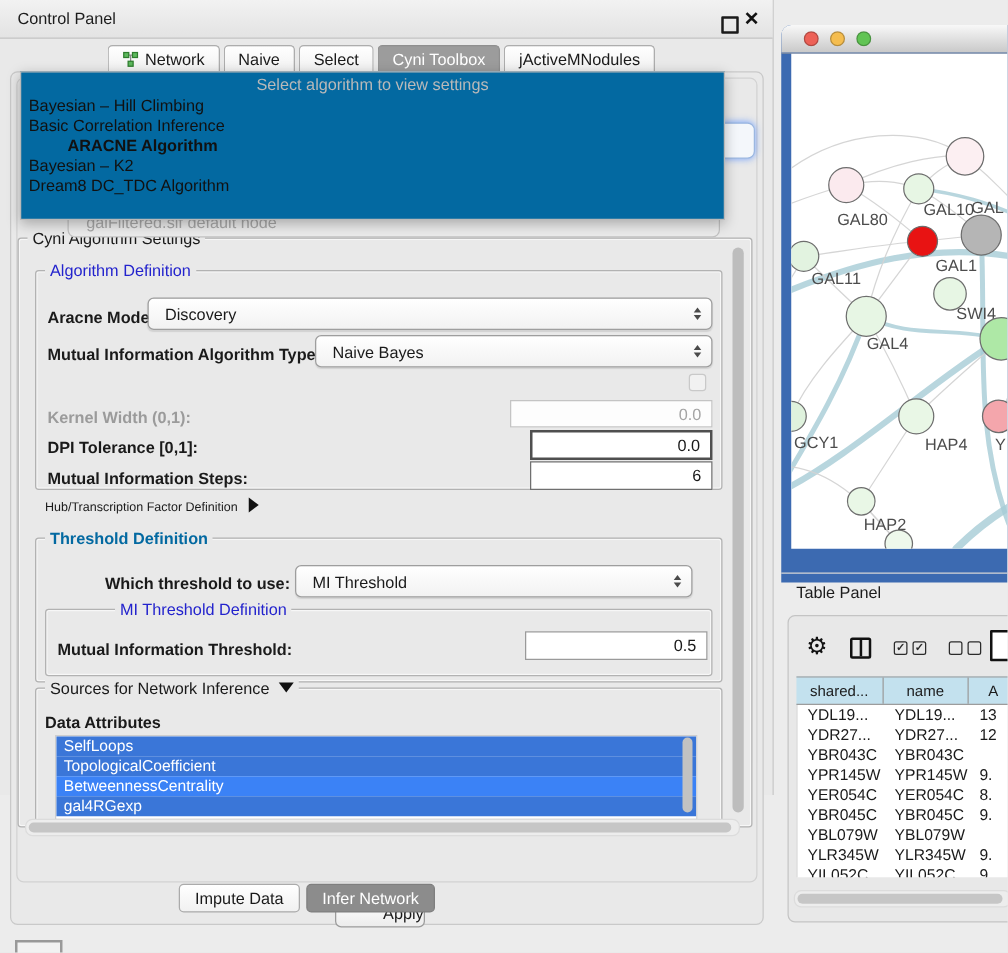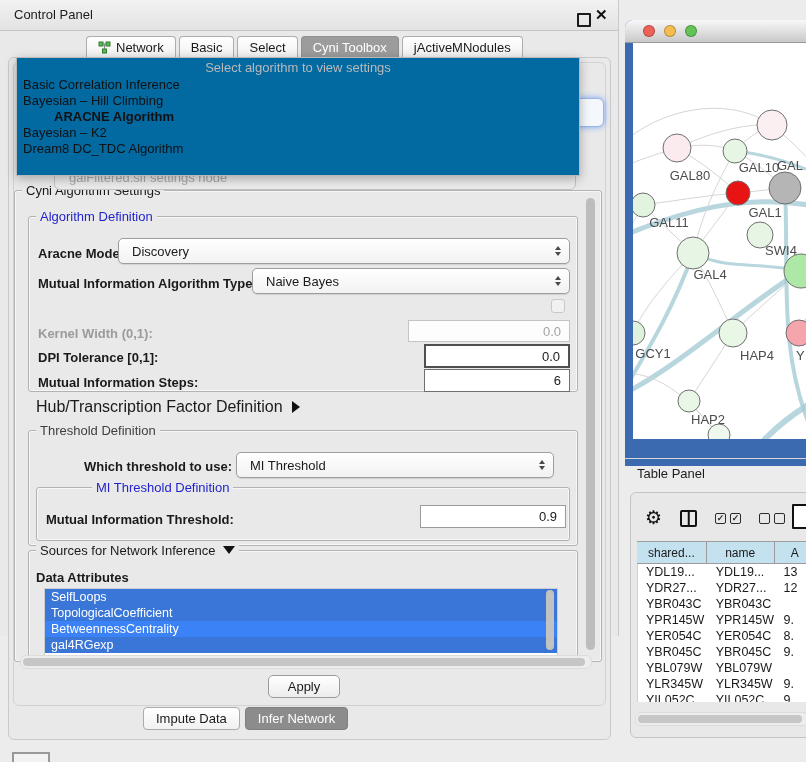--- a/index.html
+++ b/index.html
@@ -26,21 +26,21 @@
   .dd-ph{height:19px;line-height:19px;text-align:center;color:#b9b9b9;font-size:13px;}
   .dd-item{height:16px;line-height:16px;padding-left:6px;font-size:13px;color:#111;white-space:nowrap;}
   .dd-item.bold{font-weight:bold;padding-left:37px;}
   .bg-combo{left:54px;top:162px;width:522px;height:28px;border:1px solid #c2c2c2;border-radius:6px;
       background:#ebebeb;z-index:4;color:#a8a8a8;display:flex;align-items:flex-end;padding:0 0 4px 14px;box-sizing:border-box;}
   .bg-combo-frag{left:578px;top:98px;width:24px;height:27px;border:1px solid #9bb7e0;border-radius:0 6px 6px 0;
       background:#f4f7fb;box-shadow:0 0 6px rgba(90,145,255,.8);z-index:3;}
   
   .group{position:absolute;border:1px solid #b2b2b2;border-radius:3px;box-shadow:inset 0 0 0 1px rgba(255,255,255,.65);}
   .gtitle{position:absolute;font-size:13px;background:#e9e9e9;padding:0 4px;white-space:nowrap;z-index:2;}
-  .blue{color:#2323cd;}  .green{color:#404040;}
+  .blue{color:#2323cd;}  .green{color:#0369a1;font-weight:bold;}
   .lbl{position:absolute;font-weight:bold;font-size:13px;white-space:nowrap;color:#1a1a1a;}
   .lbl.dis{color:#9b9b9b;}
   .combo{position:absolute;background:linear-gradient(#ffffff,#f2f2f2);border:1px solid #9e9e9e;border-radius:5px;
       font-size:13px;display:flex;align-items:center;padding:0 24px 0 13px;box-sizing:border-box;box-shadow:0 1px 1px rgba(0,0,0,.1);}
   .arrows{position:absolute;right:8px;top:50%;transform:translateY(-50%);display:flex;flex-direction:column;gap:2px;}
   .tri-u{width:0;height:0;border-left:3.5px solid transparent;border-right:3.5px solid transparent;border-bottom:4px solid #4a4a4a;}
   .tri-d{width:0;height:0;border-left:3.5px solid transparent;border-right:3.5px solid transparent;border-top:4px solid #4a4a4a;}
   .numinput{position:absolute;background:#fff;border:1px solid #6f6f6f;font-size:13px;display:flex;align-items:center;
       justify-content:flex-end;padding:0 8px;box-sizing:border-box;}
   .numinput.focus{border:2px solid #4f4f4f;}
@@ -49,21 +49,21 @@
   .tri-right{display:inline-block;width:0;height:0;border-top:6px solid transparent;border-bottom:6px solid transparent;
       border-left:8px solid #111;margin-left:9px;vertical-align:-1px;}
   .tri-down-b{display:inline-block;width:0;height:0;border-left:6px solid transparent;border-right:6px solid transparent;
       border-top:8px solid #111;margin-left:7px;vertical-align:1px;}
   .attr-list{left:44px;top:588px;width:512px;height:66px;background:#fff;border:1px solid #cdcdcd;overflow:hidden;}
   .attr-item{height:16px;line-height:16px;padding-left:6px;color:#fff;font-size:12.5px;}
   .vscroll{position:absolute;border-radius:5px;background:#bdbdbd;}
   .hscroll-track{position:absolute;background:#ededed;border:1px solid #dcdcdc;border-radius:6px;}
   .hscroll-thumb{position:absolute;background:#c6c6c6;border-radius:5px;}
   .btn{position:absolute;background:linear-gradient(#ffffff,#ececec);border:1px solid #9b9b9b;border-radius:5px;
-      display:flex;align-items:center;justify-content:center;font-size:13px;}
+      display:flex;align-items:center;justify-content:flex-end;font-size:13px;margin-top:44px;}
   .btabbar{left:143px;top:707px;height:22px;display:flex;gap:5px;}
   .btab{height:21px;display:flex;align-items:center;padding:0 12px;background:linear-gradient(#ffffff,#f1f1f1);
       border:1px solid #ababab;border-radius:4px;font-size:13px;white-space:nowrap;}
   .btab.sel{background:#8c8c8c;color:#fff;border-color:#7f7f7f;}
   .mini-sq{left:12px;top:752px;width:34px;height:12px;border:2px solid #999;background:#f2f2f2;}
   
   .netwin{left:625px;top:20px;width:181px;height:446px;background:#3c6ab1;border-top-left-radius:8px;}
   .net-titlebar{left:0;top:0;width:181px;height:22px;background:linear-gradient(#f8f8f8,#c9c9c9);
       border-top-left-radius:8px;border-bottom:1px solid #9a9a9a;}
   .light{position:absolute;top:5px;width:12px;height:12px;border-radius:50%;box-sizing:border-box;}
@@ -101,45 +101,45 @@
       <div class="tab">
         <svg width="13" height="13" viewBox="0 0 13 13">
           <path d="M3 3 L10 3 M6.5 3 L6.5 10" stroke="#8a8a8a" stroke-width="1"></path>
           <rect x="1" y="1" width="4" height="4" fill="#5db85d" stroke="#2e7d2e"></rect>
           <rect x="8" y="1" width="4" height="4" fill="#5db85d" stroke="#2e7d2e"></rect>
           <rect x="4.5" y="8" width="4" height="4" fill="#5db85d" stroke="#2e7d2e"></rect>
         </svg>
         <span>Network</span>
       </div>
       <div class="tab">
-        <span>Basic</span>
+        <span>Naive</span>
       </div>
       <div class="tab">
         <span>Select</span>
       </div>
       <div class="tab sel">
         <span>Cyni Toolbox</span>
       </div>
       <div class="tab">
         <span>jActiveMNodules</span>
       </div>
     </div>
   <div class="abs content-panel"></div>
   <div class="abs inner-panel"></div>
 
   <div class="abs bg-combo">
-    <span>galFiltered.sif settings node</span>
+    <span>galFiltered.sif default node</span>
   </div>
   <div class="abs bg-combo-frag"></div>
 
   <div class="abs dd">
     <div class="dd-ph">Select algorithm to view settings</div>
     <div>
+        <div class="dd-item">Bayesian – Hill Climbing</div>
         <div class="dd-item">Basic Correlation Inference</div>
-        <div class="dd-item">Bayesian – Hill Climbing</div>
         <div class="dd-item bold">ARACNE Algorithm</div>
         <div class="dd-item">Bayesian – K2</div>
         <div class="dd-item">Dream8 DC_TDC Algorithm</div>
       </div>
   </div>
 
   <div class="group" style="left:14px;top:190px;width:586px;height:470px;"></div>
   <div class="gtitle" style="left:22px;top:183px;">Cyni Algorithm Settings</div>
   <div class="vscroll" style="left:586px;top:198px;width:9px;height:452px;"></div>
 
@@ -174,41 +174,41 @@
   <div class="lbl" style="left:38px;top:350px;">DPI Tolerance [0,1]:</div>
   <div class="numinput focus" style="left:424px;top:344px;width:146px;height:24px;">
     <span>0.0</span>
   </div>
 
   <div class="lbl" style="left:38px;top:375px;">Mutual Information Steps:</div>
   <div class="numinput" style="left:424px;top:369px;width:146px;height:23px;">
     <span>6</span>
   </div>
 
-  <div class="abs" style="left:36px;top:398px;font-size:16px;">
+  <div class="abs" style="left:36px;top:398px;font-size:10px;">
     <span>Hub/Transcription Factor Definition</span><span class="tri-right"></span>
   </div>
 
   <div class="group" style="left:28px;top:430px;width:548px;height:114px;"></div>
   <div class="gtitle green" style="left:36px;top:423px;">Threshold Definition</div>
 
   <div class="lbl" style="left:84px;top:459px;">Which threshold to use:</div>
   <div class="combo" style="left:236px;top:452px;width:318px;height:26px;">
     <span>MI Threshold</span>
     <span class="arrows">
         <span class="tri-u"></span>
         <span class="tri-d"></span>
       </span>
   </div>
 
   <div class="group" style="left:36px;top:487px;width:532px;height:52px;"></div>
   <div class="gtitle blue" style="left:44px;top:480px;margin-left:48px;">MI Threshold Definition</div>
   <div class="lbl" style="left:46px;top:512px;">Mutual Information Threshold:</div>
   <div class="numinput" style="left:420px;top:505px;width:146px;height:23px;border-color:#9a9a9a;">
-    <span>0.9</span>
+    <span>0.5</span>
   </div>
 
   <div class="group" style="left:28px;top:550px;width:548px;height:110px;"></div>
   <div class="gtitle" style="left:36px;top:543px;">
     <span>Sources for Network Inference</span><span class="tri-down-b"></span>
   </div>
   <div class="lbl" style="left:36px;top:570px;">Data Attributes</div>
   <div class="abs attr-list">
       <div class="attr-item" style="background: rgb(58, 118, 216);">SelfLoops</div>
       <div class="attr-item" style="background: rgb(58, 118, 216);">TopologicalCoefficient</div>

